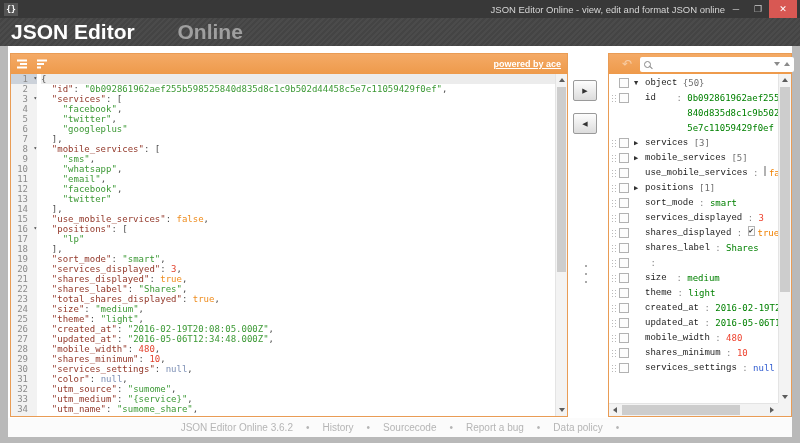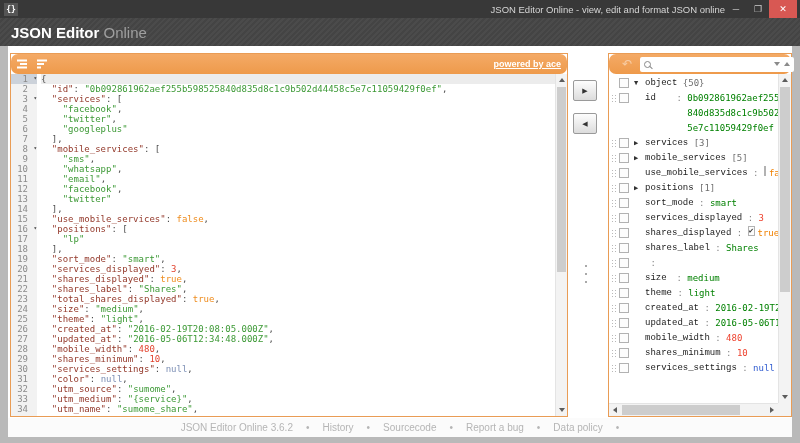--- a/index.html
+++ b/index.html
@@ -14,37 +14,37 @@
              justify-content:center; }
   .tb-title { flex:1; text-align:right; color:#d6d6d6; font-size:9.5px; white-space:nowrap; overflow:hidden;padding-left:26px; }
   .tb-controls { display:flex; height:100%; align-items:stretch; }
   .tb-btn { width:22px; display:flex; align-items:center; justify-content:center;
             color:#cfcfcf; font-size:9px; }
   .tb-close { width:28px; background:#d85853; color:#fff; margin-right:3px; }
 
   
   .header { height:28px; display:flex; align-items:stretch; padding-left:11px;
             background:repeating-linear-gradient(135deg,#4b4b4b 0 2px,#444 2px 4px); }
-  .brand { display:flex; align-items:center; font-size:15px; color:#fff; font-weight:bold; white-space:pre; }
-  .brand-light { color:#9f9f9f; font-weight:normal; }
+  .brand { display:flex; align-items:center; font-size:21px; color:#fff; font-weight:bold; white-space:pre;gap:37px; }
+  .brand-light { color:#9f9f9f; font-weight:bold; }
   .menu { margin-left:auto; display:flex; align-items:stretch; }
   .menu-item { display:flex; align-items:center; gap:4px; padding:0 12px;
                border-left:1px solid rgba(255,255,255,0.15); color:#f2f2f2; font-size:11.5px; cursor:default; }
   .caret { font-size:6px; color:#ddd; }
 
   
   .main { position:absolute; top:46px; left:0; right:0; bottom:0; background:#b9b9b9; }
   .content { position:absolute; left:8px; right:8px; top:0; bottom:6px; background:#fff; }
 
   .panel { position:absolute; top:7px; height:364px; border:1px solid #e99c55; background:#fff; }
   .left-panel  { left:2px;  width:558px; }
   .right-panel { left:600px; width:184px; }
 
   .ptoolbar { height:20px; background:linear-gradient(#f4aa66,#ee9a4b);
-              display:flex; align-items:center; padding:0 6px; gap:7px;border-radius:7px; }
+              display:flex; align-items:center; padding:0 6px; gap:7px; }
   .powered { margin-left:auto; color:#fff; font-size:9px; font-weight:bold; text-decoration:underline; }
 
   
   .editor { position:relative; height:342px; font:9px/10px "DejaVu Sans Mono", monospace; }
   .gutter { position:absolute; left:0; top:0; bottom:0; width:26px; background:#f2f2f2;
             color:#8b8b8b; text-align:right; }
   .gutter-line { position:relative; height:10px; padding-right:9px; }
   .gutter-line.active { background:#ccd2da; }
   .fold { position:absolute; right:0; top:-1px; font-size:6px; color:#444; }
   .code { position:absolute; left:26px; right:12px; top:0; bottom:0; overflow:hidden; padding-left:4px; }

